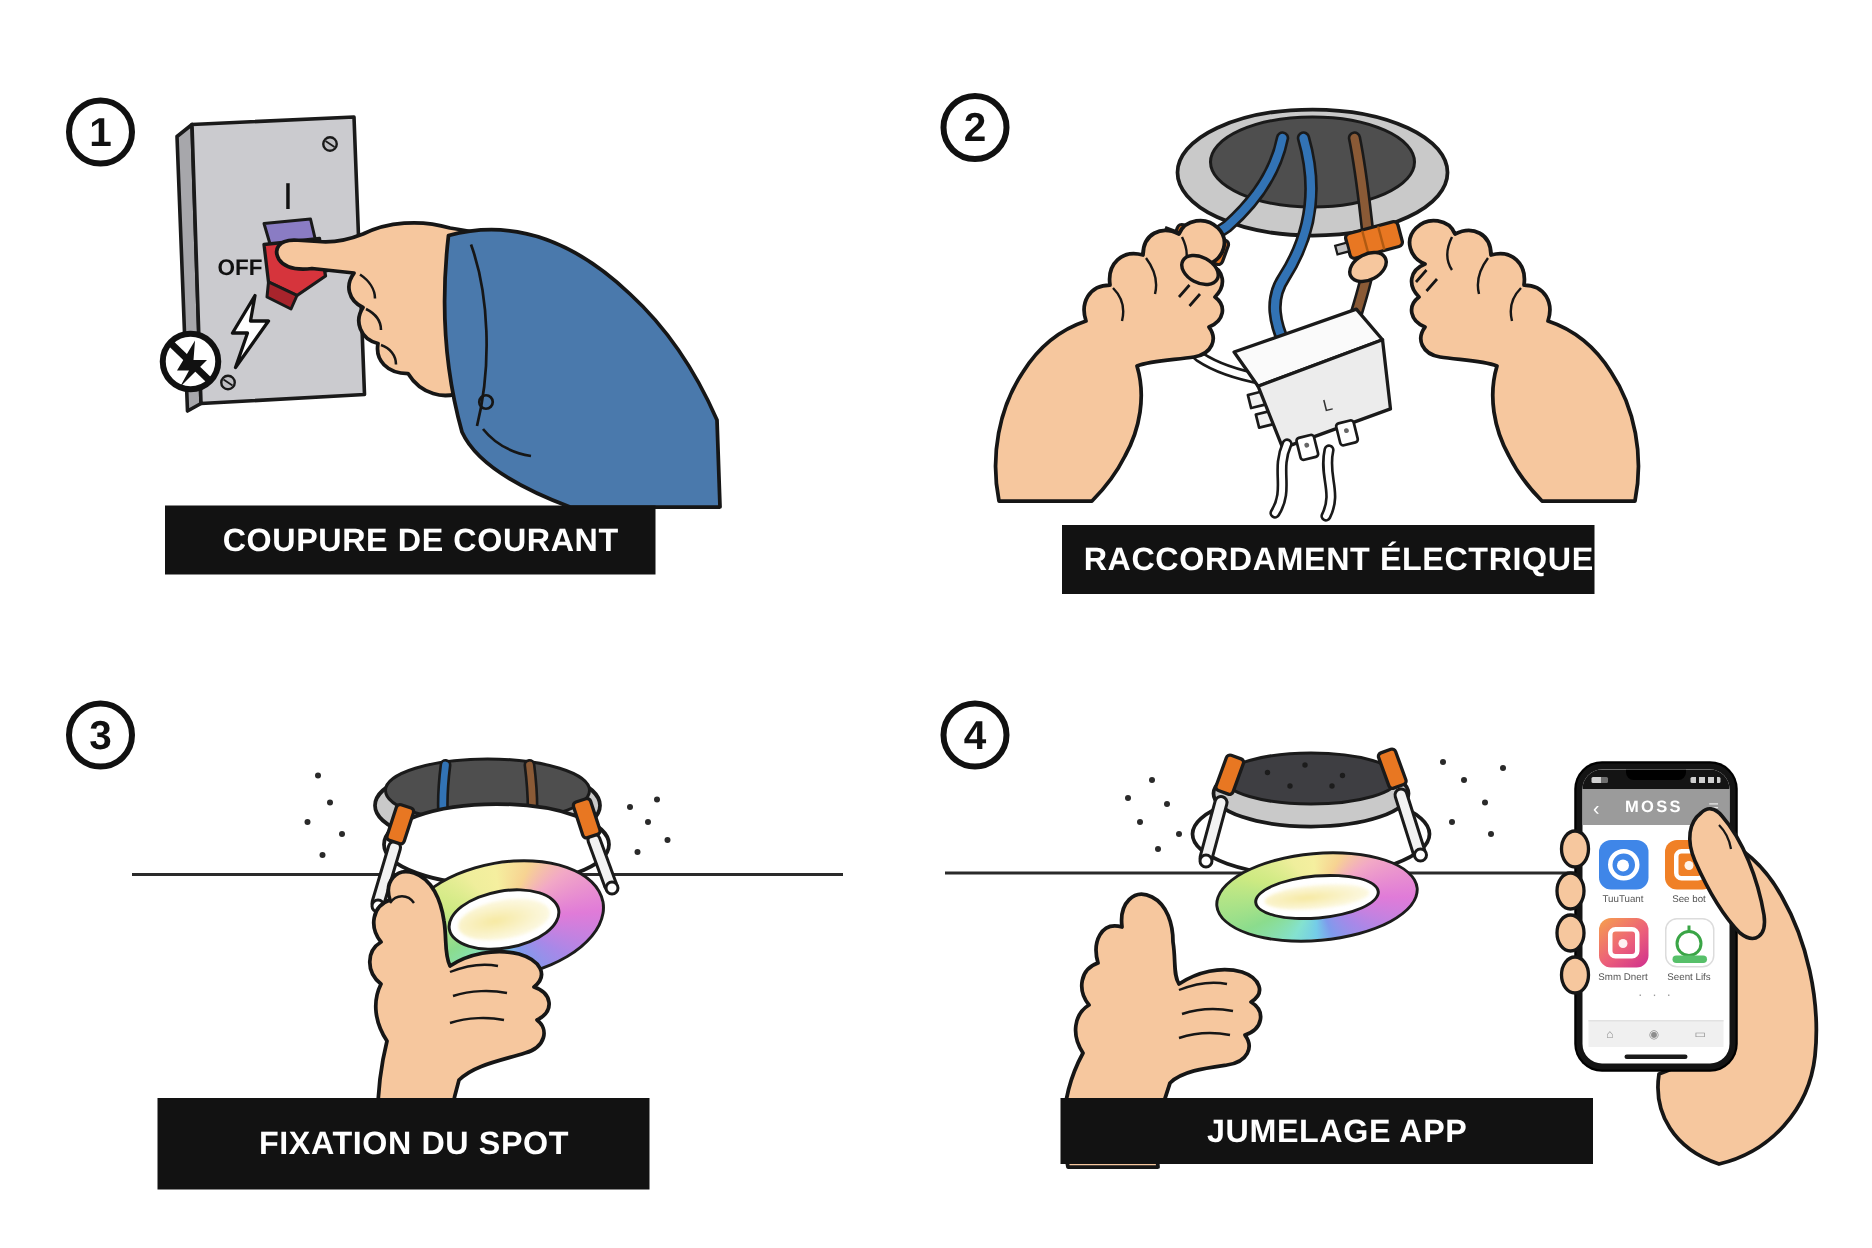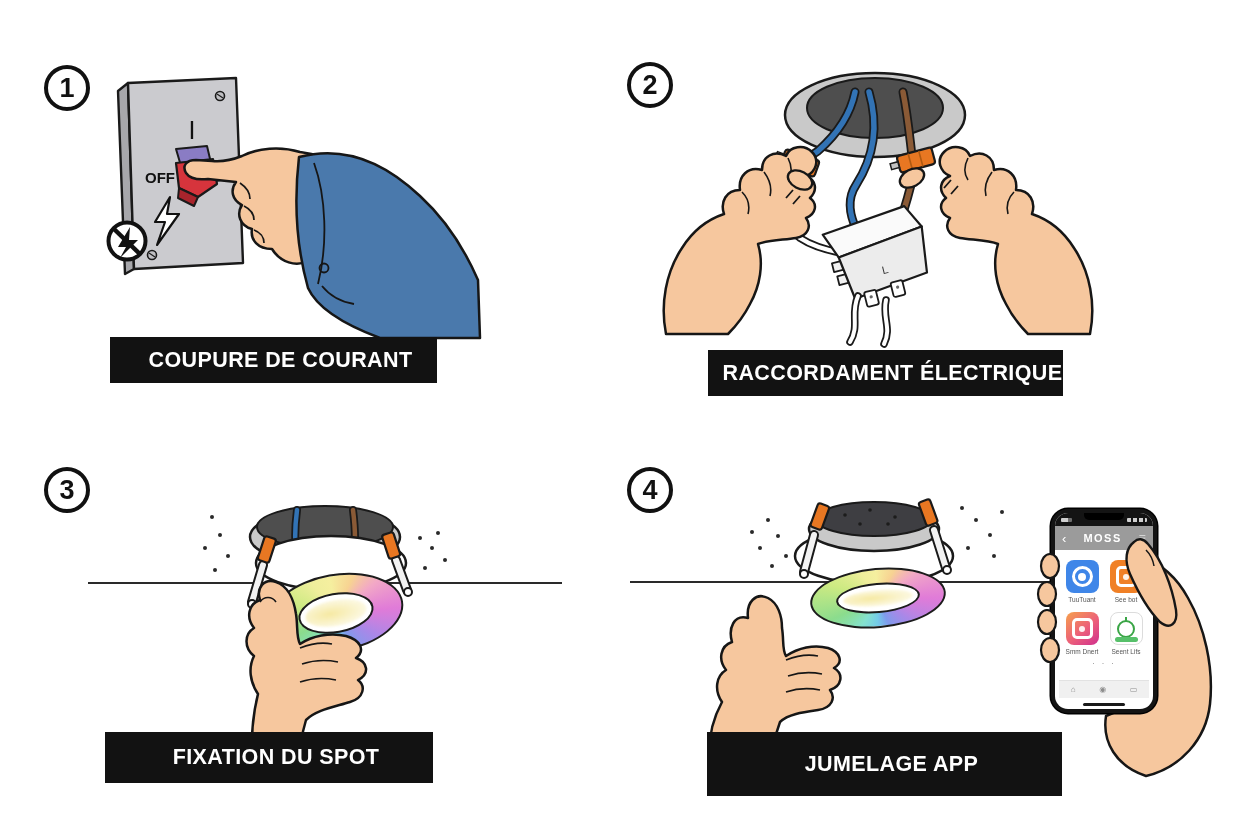--- a/index.html
+++ b/index.html
@@ -346,20 +346,20 @@
   <div class="stepnum" style="left:627px;top:62px">2</div>
   <div class="stepnum" style="left:44px;top:467px">3</div>
   <div class="stepnum" style="left:627px;top:467px">4</div>
 
   <div class="banner" style="left:110px;top:337px;width:313px;height:46px">
     <span>COUPURE DE COURANT</span>
   </div>
   <div class="banner" style="left:708px;top:350px;width:341px;height:46px">
     <span>RACCORDAMENT ÉLECTRIQUE</span>
   </div>
-  <div class="banner" style="left:105px;top:732px;width:314px;height:51px">
+  <div class="banner" style="left:105px;top:732px;width:314px;height:61px">
     <span>FIXATION DU SPOT</span>
   </div>
-  <div class="banner" style="left:707px;top:732px;width:341px;height:64px">
+  <div class="banner" style="left:707px;top:732px;width:341px;height:44px">
     <span>JUMELAGE APP</span>
   </div>
 
 </div>
 
 </body></html>

